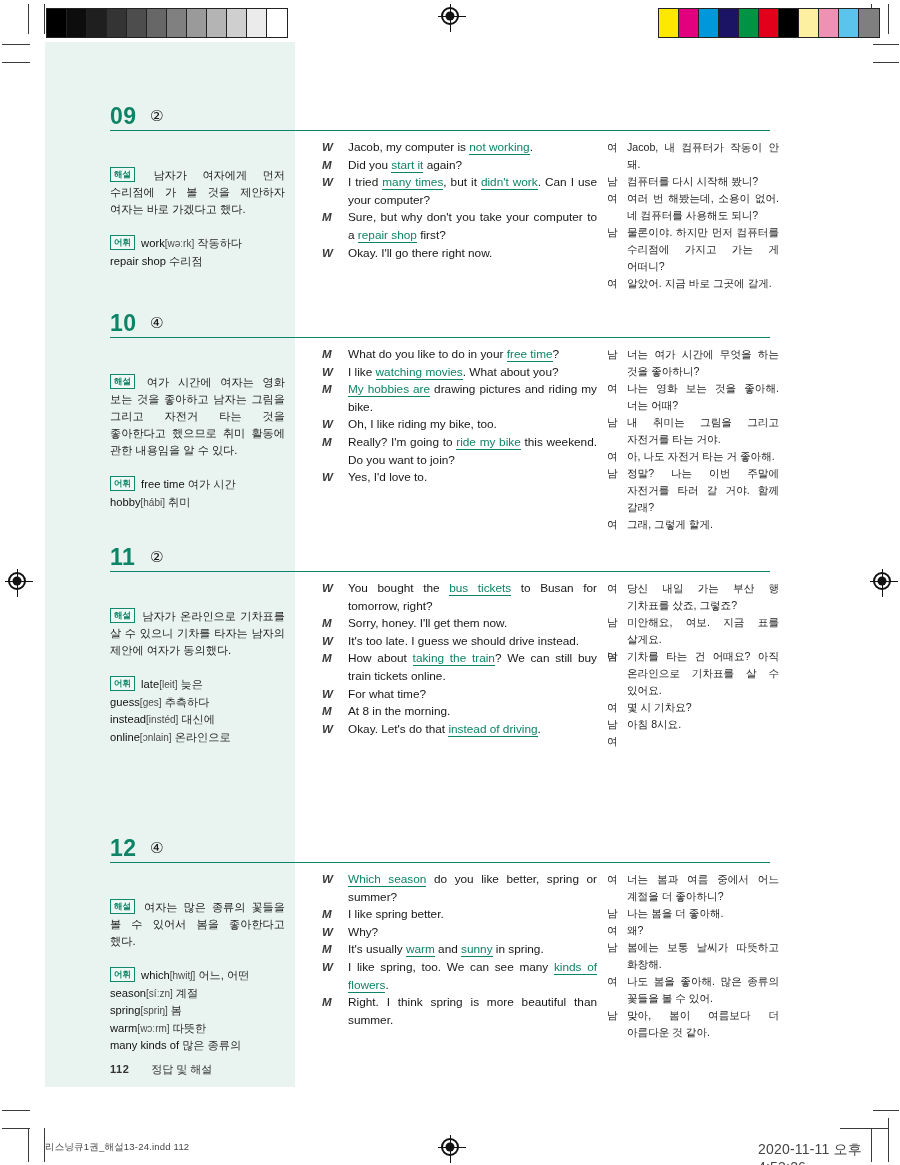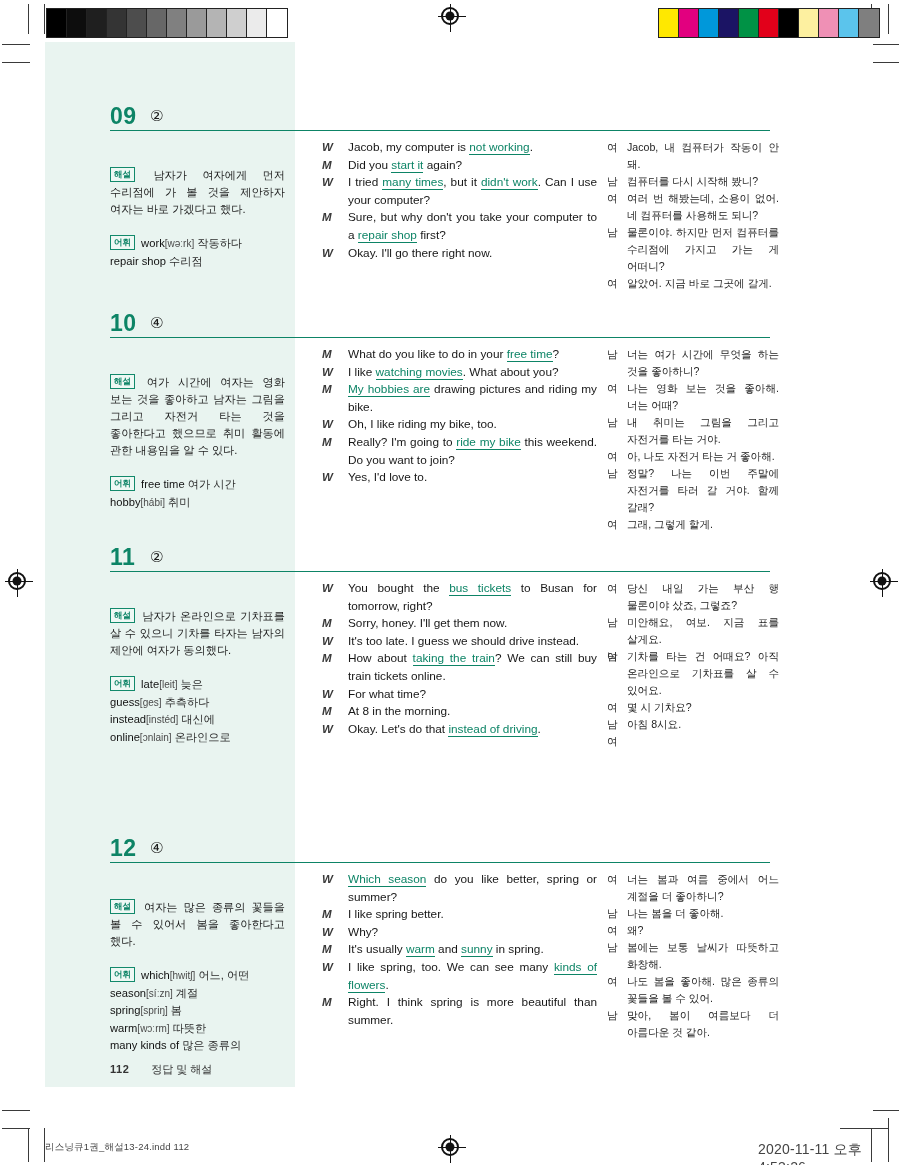--- a/index.html
+++ b/index.html
@@ -257,21 +257,21 @@
           <div class="col-mid dlg">
             <div class="row"><span class="spk">W</span><span>You bought the </span><span class="hl">bus tickets</span><span> to Busan for tomorrow, right?</span></div>
             <div class="row"><span class="spk">M</span><span>Sorry, honey. I'll get them now.</span></div>
             <div class="row"><span class="spk">W</span><span>It's too late. I guess we should drive instead.</span></div>
             <div class="row"><span class="spk">M</span><span>How about </span><span class="hl">taking the train</span><span>? We can still buy train tickets online.</span></div>
             <div class="row"><span class="spk">W</span><span>For what time?</span></div>
             <div class="row"><span class="spk">M</span><span>At 8 in the morning.</span></div>
             <div class="row"><span class="spk">W</span><span>Okay. Let's do that </span><span class="hl">instead of driving</span><span>.</span></div>
           </div>
           <div class="col-right trn">
-            <div class="row"><span class="spk">여</span><span>당신 내일 가는 부산 행 물론이야 샀죠, 그렇죠?</span></div>
+            <div class="row"><span class="spk">여</span><span>당신 내일 가는 부산 행 기차표를 샀죠, 그렇죠?</span></div>
             <div class="row"><span class="spk">남</span><span>미안해요, 여보. 지금 표를 살게요.</span></div>
             <div class="row"><span class="spk">여</span></div>
             <div class="row"><span class="spk">남</span><span>기차를 타는 건 어때요? 아직 온라인으로 기차표를 살 수 있어요.</span></div>
             <div class="row"><span class="spk">여</span><span>몇 시 기차요?</span></div>
             <div class="row"><span class="spk">남</span><span>아침 8시요.</span></div>
             <div class="row"><span class="spk">여</span></div>
           </div>
         </div>
       </div>
       <div class="section" style="top: 837px;">

